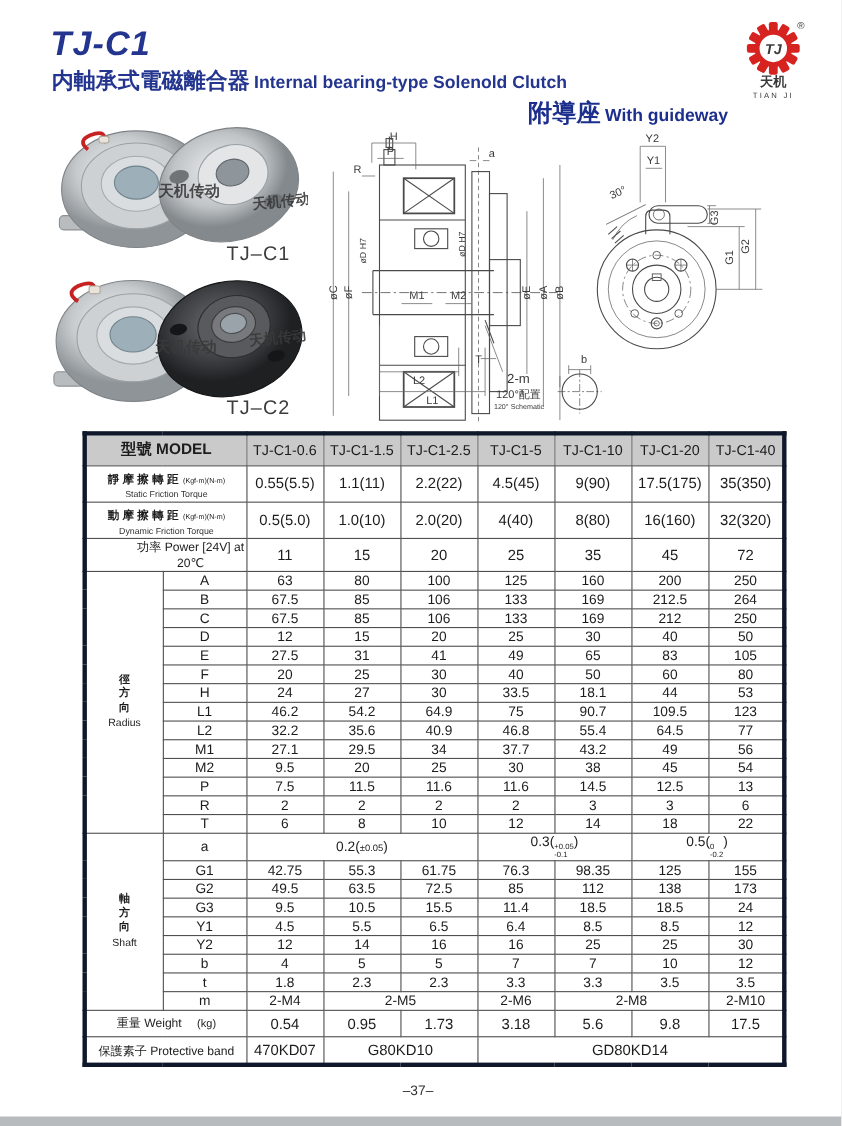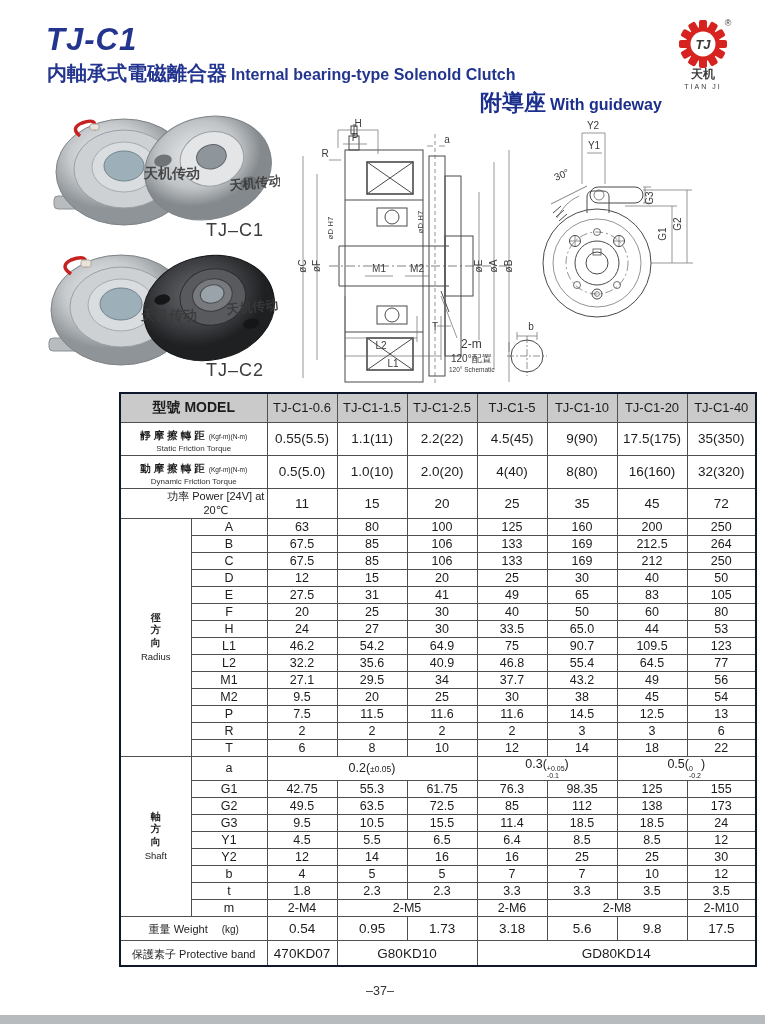--- a/index.html
+++ b/index.html
@@ -23,21 +23,21 @@
   .cap2{left:206px;top:360px;}
   
   .sec-drawing{position:absolute;left:293px;top:116px;}
   .front-drawing{position:absolute;left:505px;top:118px;}
   svg text{font-family:"Liberation Sans","DejaVu Sans",sans-serif;fill:#3a3a3a;}
   
   .spec-wrap{position:absolute;left:75px;top:392px;}
   table.spec{border-collapse:collapse;table-layout:fixed;width:636px;background:#fff;}
   table.spec th,table.spec td{border:1px solid #4f4f4f;text-align:center;vertical-align:middle;
       padding:0;color:#1c1c1c;overflow:hidden;}
-  table.spec{border:2px solid #0f172a;margin-left:44px;}
+  table.spec{border:4px solid #0f172a;}
   tr.h-head{height:29px;} tr.h-perf{height:33px;} tr.h-pow{height:30px;}
   tr.h-dim{height:17px;} tr.h-wt{height:24px;} tr.h-pb{height:26px;}
   .model-h{background:#cacaca;font-size:14px;font-weight:bold;}
   .model-c{background:#cacaca;font-size:13px;font-weight:normal;}
   .plab{padding:1px 2px;}
   .plzh{font-size:10.5px;font-weight:bold;letter-spacing:3px;}
   .plunit{font-size:6.5px;margin-left:1px;letter-spacing:0;}
   .plen{font-size:8px;color:#333;margin-top:1px;}
   .plone{font-size:11px;padding-left:44px;}
   .pv{font-size:13.5px;}
@@ -444,21 +444,21 @@
             <td class="dv">50</td>
             <td class="dv">60</td>
             <td class="dv">80</td>
           </tr>
           <tr class="h-dim">
             <td class="pname">H</td>
             <td class="dv">24</td>
             <td class="dv">27</td>
             <td class="dv">30</td>
             <td class="dv">33.5</td>
-            <td class="dv">65.0</td>
+            <td class="dv">18.1</td>
             <td class="dv">44</td>
             <td class="dv">53</td>
           </tr>
           <tr class="h-dim">
             <td class="pname">L1</td>
             <td class="dv">46.2</td>
             <td class="dv">54.2</td>
             <td class="dv">64.9</td>
             <td class="dv">75</td>
             <td class="dv">90.7</td>

